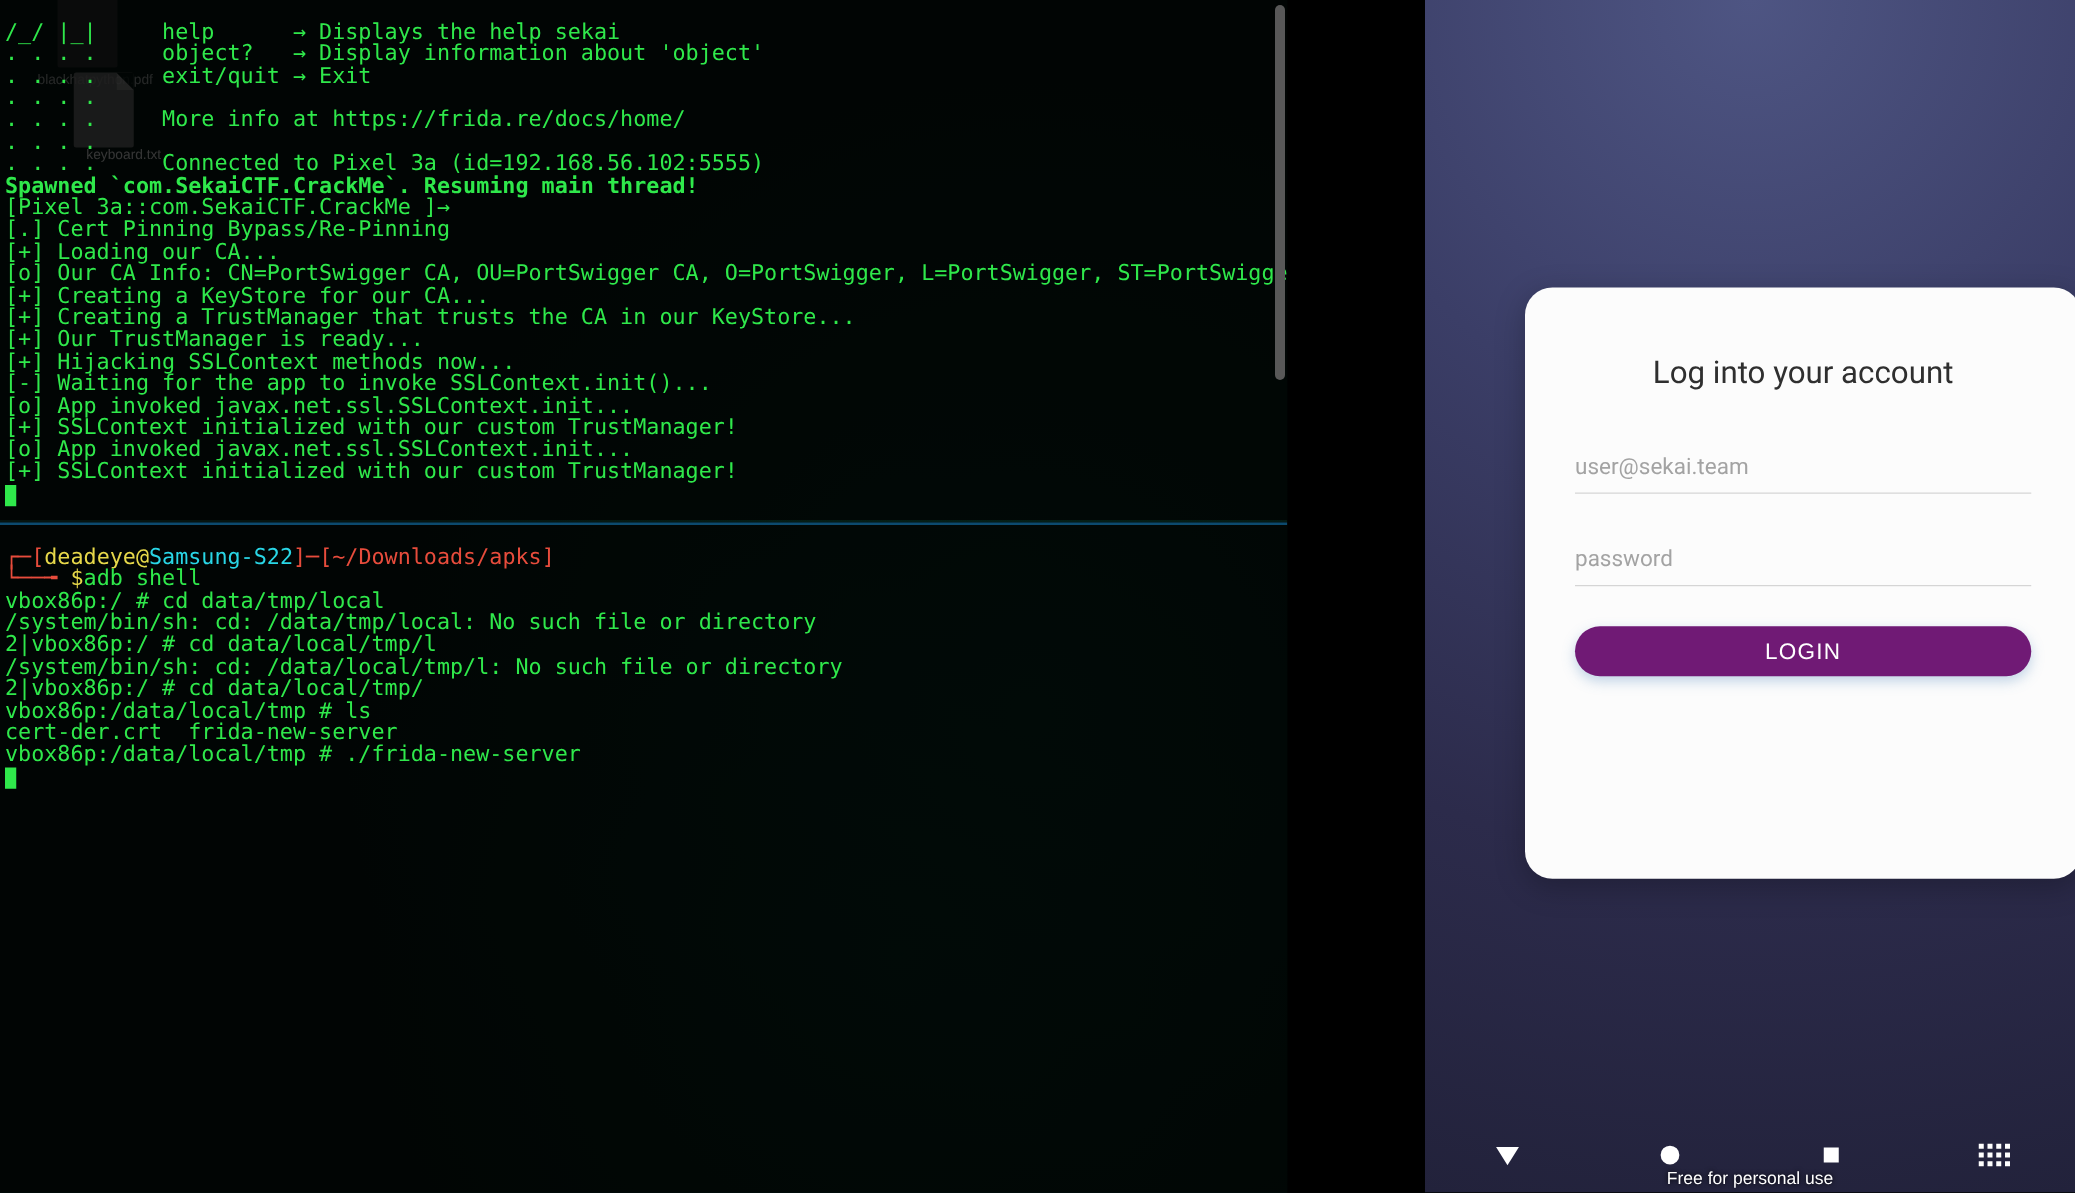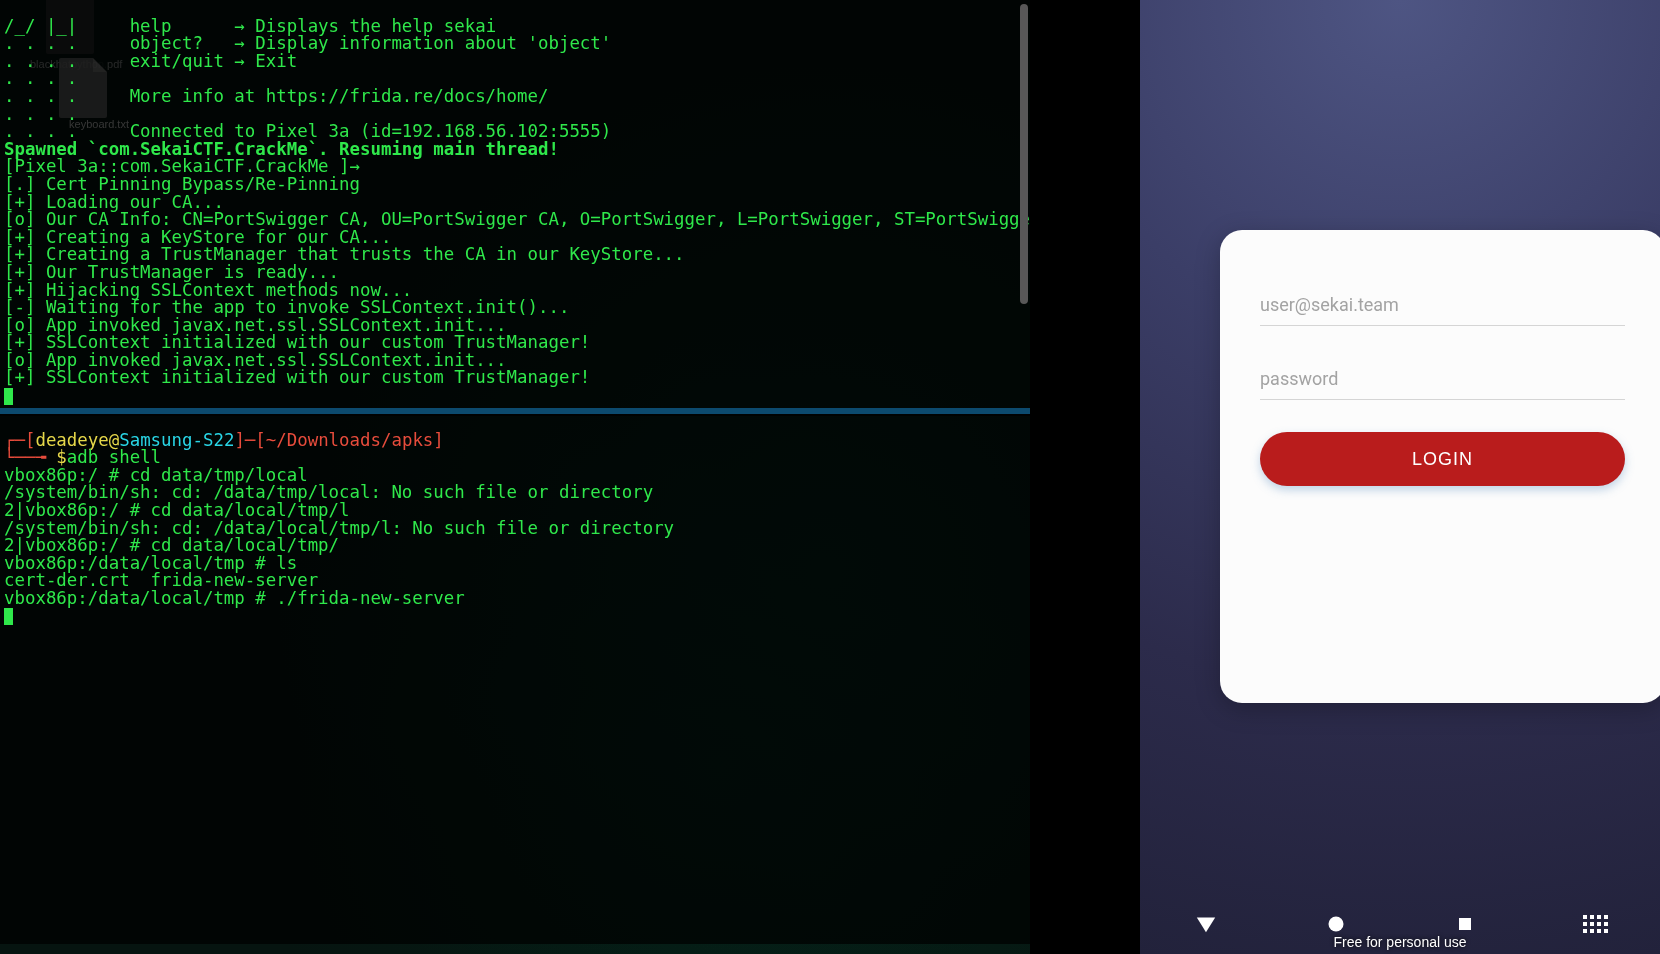--- a/index.html
+++ b/index.html
@@ -26,21 +26,21 @@
 
   .term {
     position: absolute; left: 0; right: 0;
     font-family: "DejaVu Sans Mono", "Menlo", monospace;
     font-size: 17.4px; line-height: 17.6px;
     white-space: pre; color: #2fe84b;
     padding-left: 4px;
     background: rgba(0,0,0,.72);
   }
   .term-top { top: 0; height: 416px; }
-  .term-bot { top: 408px; height: 536px; border-top: 6px solid #0c4a6e; }
+  .term-bot { top: 418px; height: 536px; border-top: 2px solid #0c4a6e; }
   .term .bold { font-weight: 700; }
   .term .yel  { color: #e6d84a; }
   .term .cyan { color: #29d6e6; }
   .term .red  { color: #e74c3c; }
   .cursor {
     display:inline-block;width:9px;height:17px;background:#2fe84b;vertical-align:bottom;
   }
   .scrollbar {
     position:absolute;top:4px;right:2px;width:8px;height:300px;
     background:#585858;border-radius:4px;
@@ -63,22 +63,22 @@
   }
   .login-card h2 { text-align:center; font-weight:400; font-size:25px; font-family: "Segoe UI", Roboto, sans-serif; margin-bottom: 40px; }
   .tf { border:none; border-bottom:1px solid #d5d5d5; width:100%; height:42px; font-size:18px; color:#701a75; background:transparent; outline:none; margin-bottom: 32px; font-family: Roboto, "Segoe UI", sans-serif; }
   .tf::placeholder { color:#a3a3a3; }
   .chk-row { display:flex; align-items:center; gap:22px; margin: 14px 0 36px; }
   .chk {
     width:30px;height:30px;border:3px solid #f0b341;border-radius:50%;background:transparent;
   }
   .chk-label { font-size:19px; color:#5c5c5c; }
   .login-btn {
-    width:100%; height:54px; border:none; border-radius:28px;
-    background:#b91c1c; color:#fff; font-size:18px; letter-spacing:1px;
+    width:100%; height:40px; border:none; border-radius:28px;
+    background:#701a75; color:#fff; font-size:18px; letter-spacing:1px;
     box-shadow:0 4px 10px rgba(79,135,189,.35);
   }
 
   .navbar {
     position:absolute; bottom:0; left:0; right:0; height:60px;
     display:flex; align-items:center; justify-content:space-around;
     background: rgba(0,0,0,.0);
   }
   .navbar svg, .navbar .dots { fill:#fff; color:#fff; }
   .dots {
@@ -148,20 +148,21 @@
 <span>vbox86p:/data/local/tmp # ./frida-new-server</span>
 <span class="cursor" style="display:block;margin-top:0px;"></span>
     </div>
   </div>
 
   <div class="right">
     <div class="gap"></div>
     <div class="emu">
 
       <div class="login-card">
+        <h2>Log into your account</h2>
 
         <input class="tf" type="text" placeholder="user@sekai.team" style="">
 
         <input class="tf" type="password" placeholder="password" style="">
 
 
         <button class="login-btn">LOGIN</button>
       </div>
 
       <div class="navbar">

